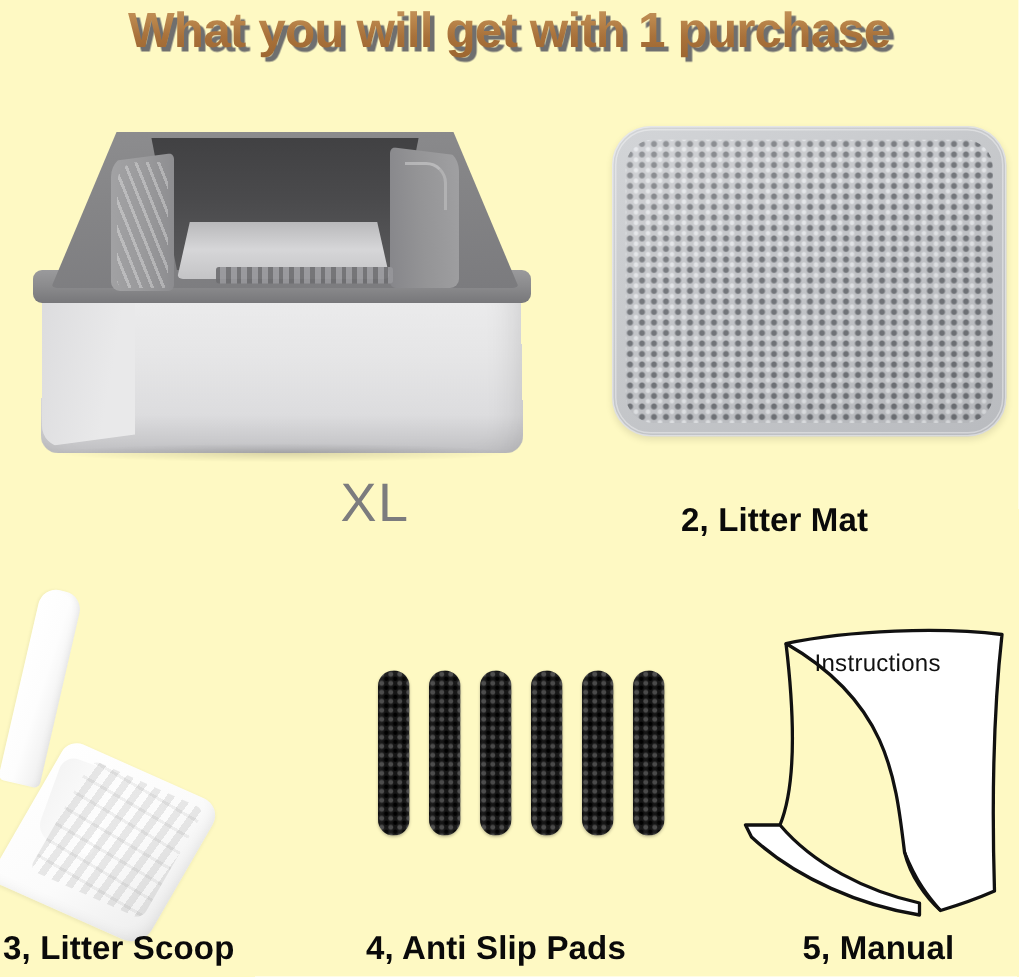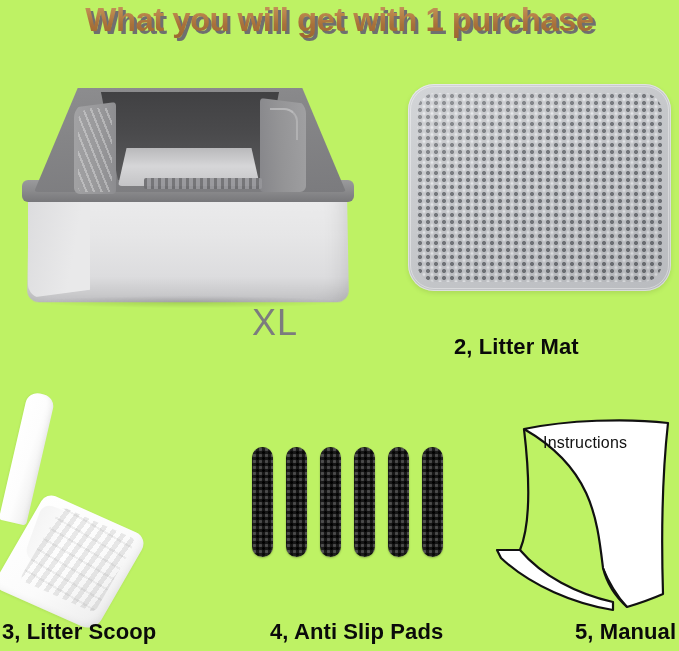--- a/index.html
+++ b/index.html
@@ -8,21 +8,21 @@
     padding: 0;
     background: #ffffff;
   }
   body {
     font-family: "Liberation Sans", sans-serif;
   }
   #page {
     position: relative;
     width: 679px;
     height: 651px;
-    background: #bef264;
+    background: #fef9c3;
     overflow: hidden;
   }
 
   
   #title-banner {
     position: absolute;
     left: 0;
     top: 0;
     width: 679px;
     height: 54px;
@@ -52,22 +52,22 @@
     font-family: "Liberation Sans", sans-serif;
     font-weight: bold;
     font-size: 22px;
     color: #0a0a0a;
     white-space: nowrap;
     letter-spacing: 0.1px;
   }
   #label-1 { left: 62px;  top: 334px; }
   #label-2 { left: 418px; top: 334px; margin-left: 36px; }
   #label-3 { left: 2px;   top: 619px; }
-  #label-4 { left: 270px; top: 619px; }
-  #label-5 { left: 535px; top: 619px; margin-left: 40px; }
+  #label-4 { left: 244px; top: 619px; }
+  #label-5 { left: 535px; top: 619px; }
 
   
   #litter-box {
     position: absolute;
     left: 22px;
     top: 82px;
     width: 340px;
     height: 230px;
   }
   .lb-base {
@@ -97,27 +97,26 @@
     top: 112px;
     width: 62px;
     height: 104px;
     background: linear-gradient(100deg, #dcdcde 0%, #e9e9ea 70%);
     border-radius: 4px 0 0 14px;
     clip-path: polygon(0% 4%, 100% 0%, 100% 92%, 0% 100%);
   }
   .lb-xl {
     position: absolute;
     left: 205px;
-    top: 220px;
+    top: 232px;
     font-family: "Liberation Sans", sans-serif;
     font-size: 36px;
     font-weight: normal;
     color: #7c7c7e;
     letter-spacing: 1px;
-    margin-left: 25px;
   }
   .lb-rim {
     position: absolute;
     left: 0px;
     top: 98px;
     width: 332px;
     height: 22px;
     background: linear-gradient(180deg, #9a9a9c 0%, #8b8b8d 48%, #77777a 100%);
     border-radius: 6px;
   }

